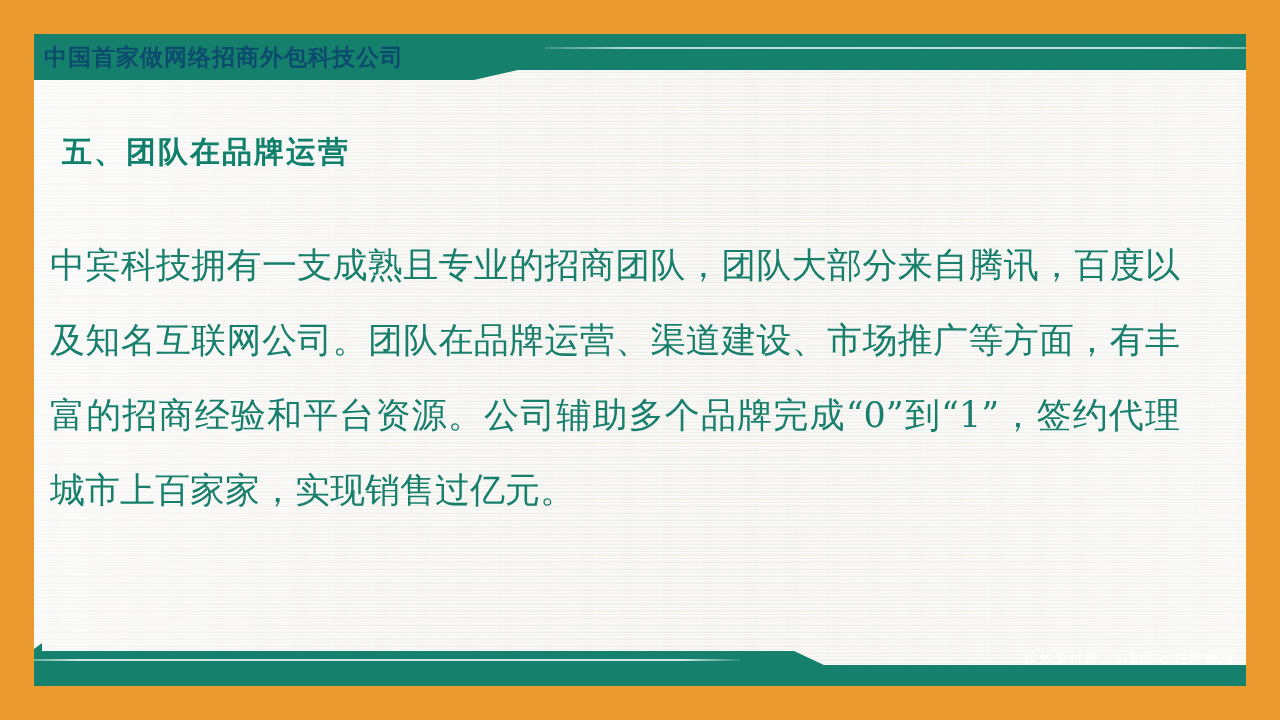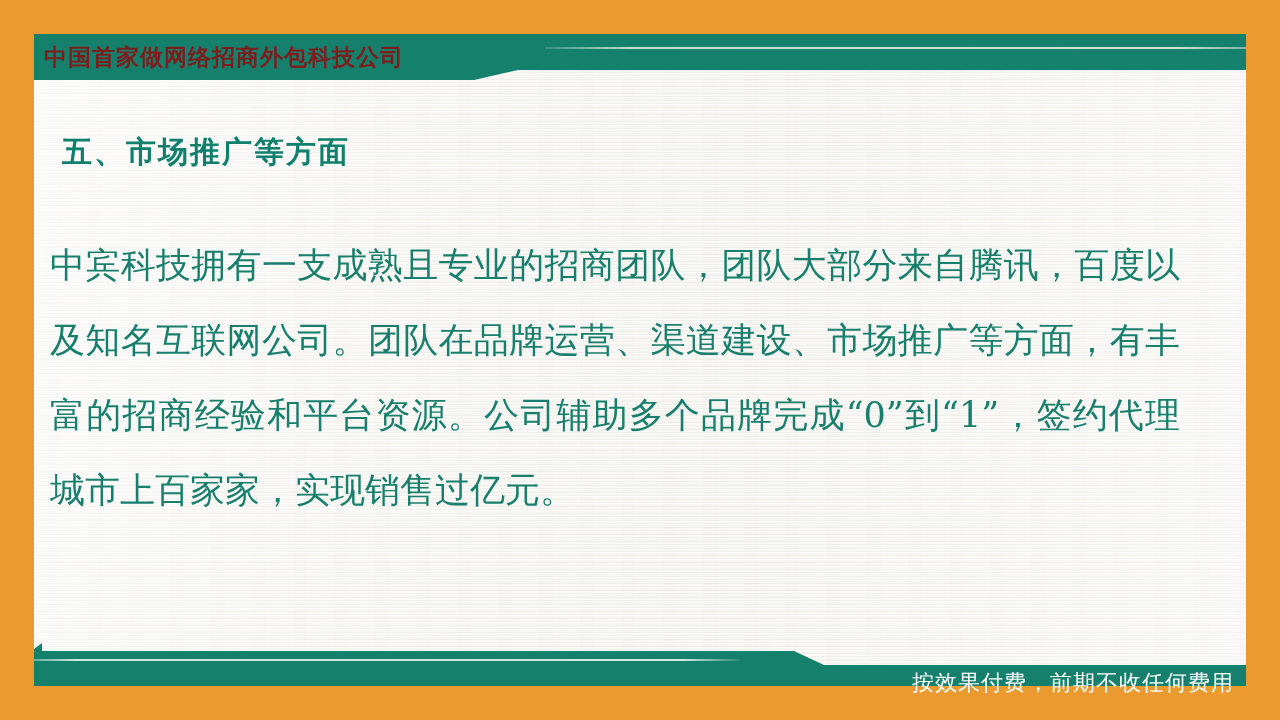--- a/index.html
+++ b/index.html
@@ -89,21 +89,21 @@
         rgba(190,226,217,0.95) 12%,
         rgba(205,232,224,0.95) 90%,
         rgba(205,232,224,0.55) 100%);
   }
   .header-title {
     position: absolute;
     left: 44px;
     top: 34px;
     height: 62px;
     line-height: 46px;
-    color: #7f1d1d;
+    color: #0c4a6e;
     font-size: 23px;
     font-weight: bold;
     letter-spacing: 1px;
     white-space: nowrap;
     font-family: "DejaVu Sans", "Liberation Sans", sans-serif;
   }
 
   
   .section-title {
     position: absolute;
@@ -160,43 +160,44 @@
     height: 2px;
     background: linear-gradient(90deg,
         rgba(205,232,224,0.45) 0%,
         rgba(214,236,229,0.95) 6%,
         rgba(220,239,233,0.95) 92%,
         rgba(220,239,233,0.10) 100%);
   }
   .footer-text {
     position: absolute;
     right: 46px;
-    top: 662px;
+    top: 638px;
     height: 41px;
     line-height: 41px;
     color: #ffffff;
-    font-size: 22px;
+    font-size: 14px;
     letter-spacing: 1px;
     white-space: nowrap;
     font-family: "DejaVu Sans", "Liberation Sans", sans-serif;
+    text-decoration: underline;
   }
 </style>
 </head>
 <body>
 
 <div id="slide">
 
   <div class="paper"></div>
   <div class="paper-sheen"></div>
 
   <div class="header-band"></div>
   <div class="header-hairline"></div>
   <div class="header-title">中国首家做网络招商外包科技公司</div>
 
-  <div class="section-title">五、市场推广等方面</div>
+  <div class="section-title">五、团队在品牌运营</div>
 
   <div class="body-text">
     <p>中宾科技拥有一支成熟且专业的招商团队，团队大部分来自腾讯，百度以及知名互联网公司。团队在品牌运营、渠道建设、市场推广等方面，有丰富的招商经验和平台资源。公司辅助多个品牌完成“0”到“1”，签约代理城市上百家家，实现销售过亿元。</p>
   </div>
 
   <div class="footer-band"></div>
   <div class="footer-hairline"></div>
   <div class="footer-text">按效果付费，前期不收任何费用</div>
 
 </div>

